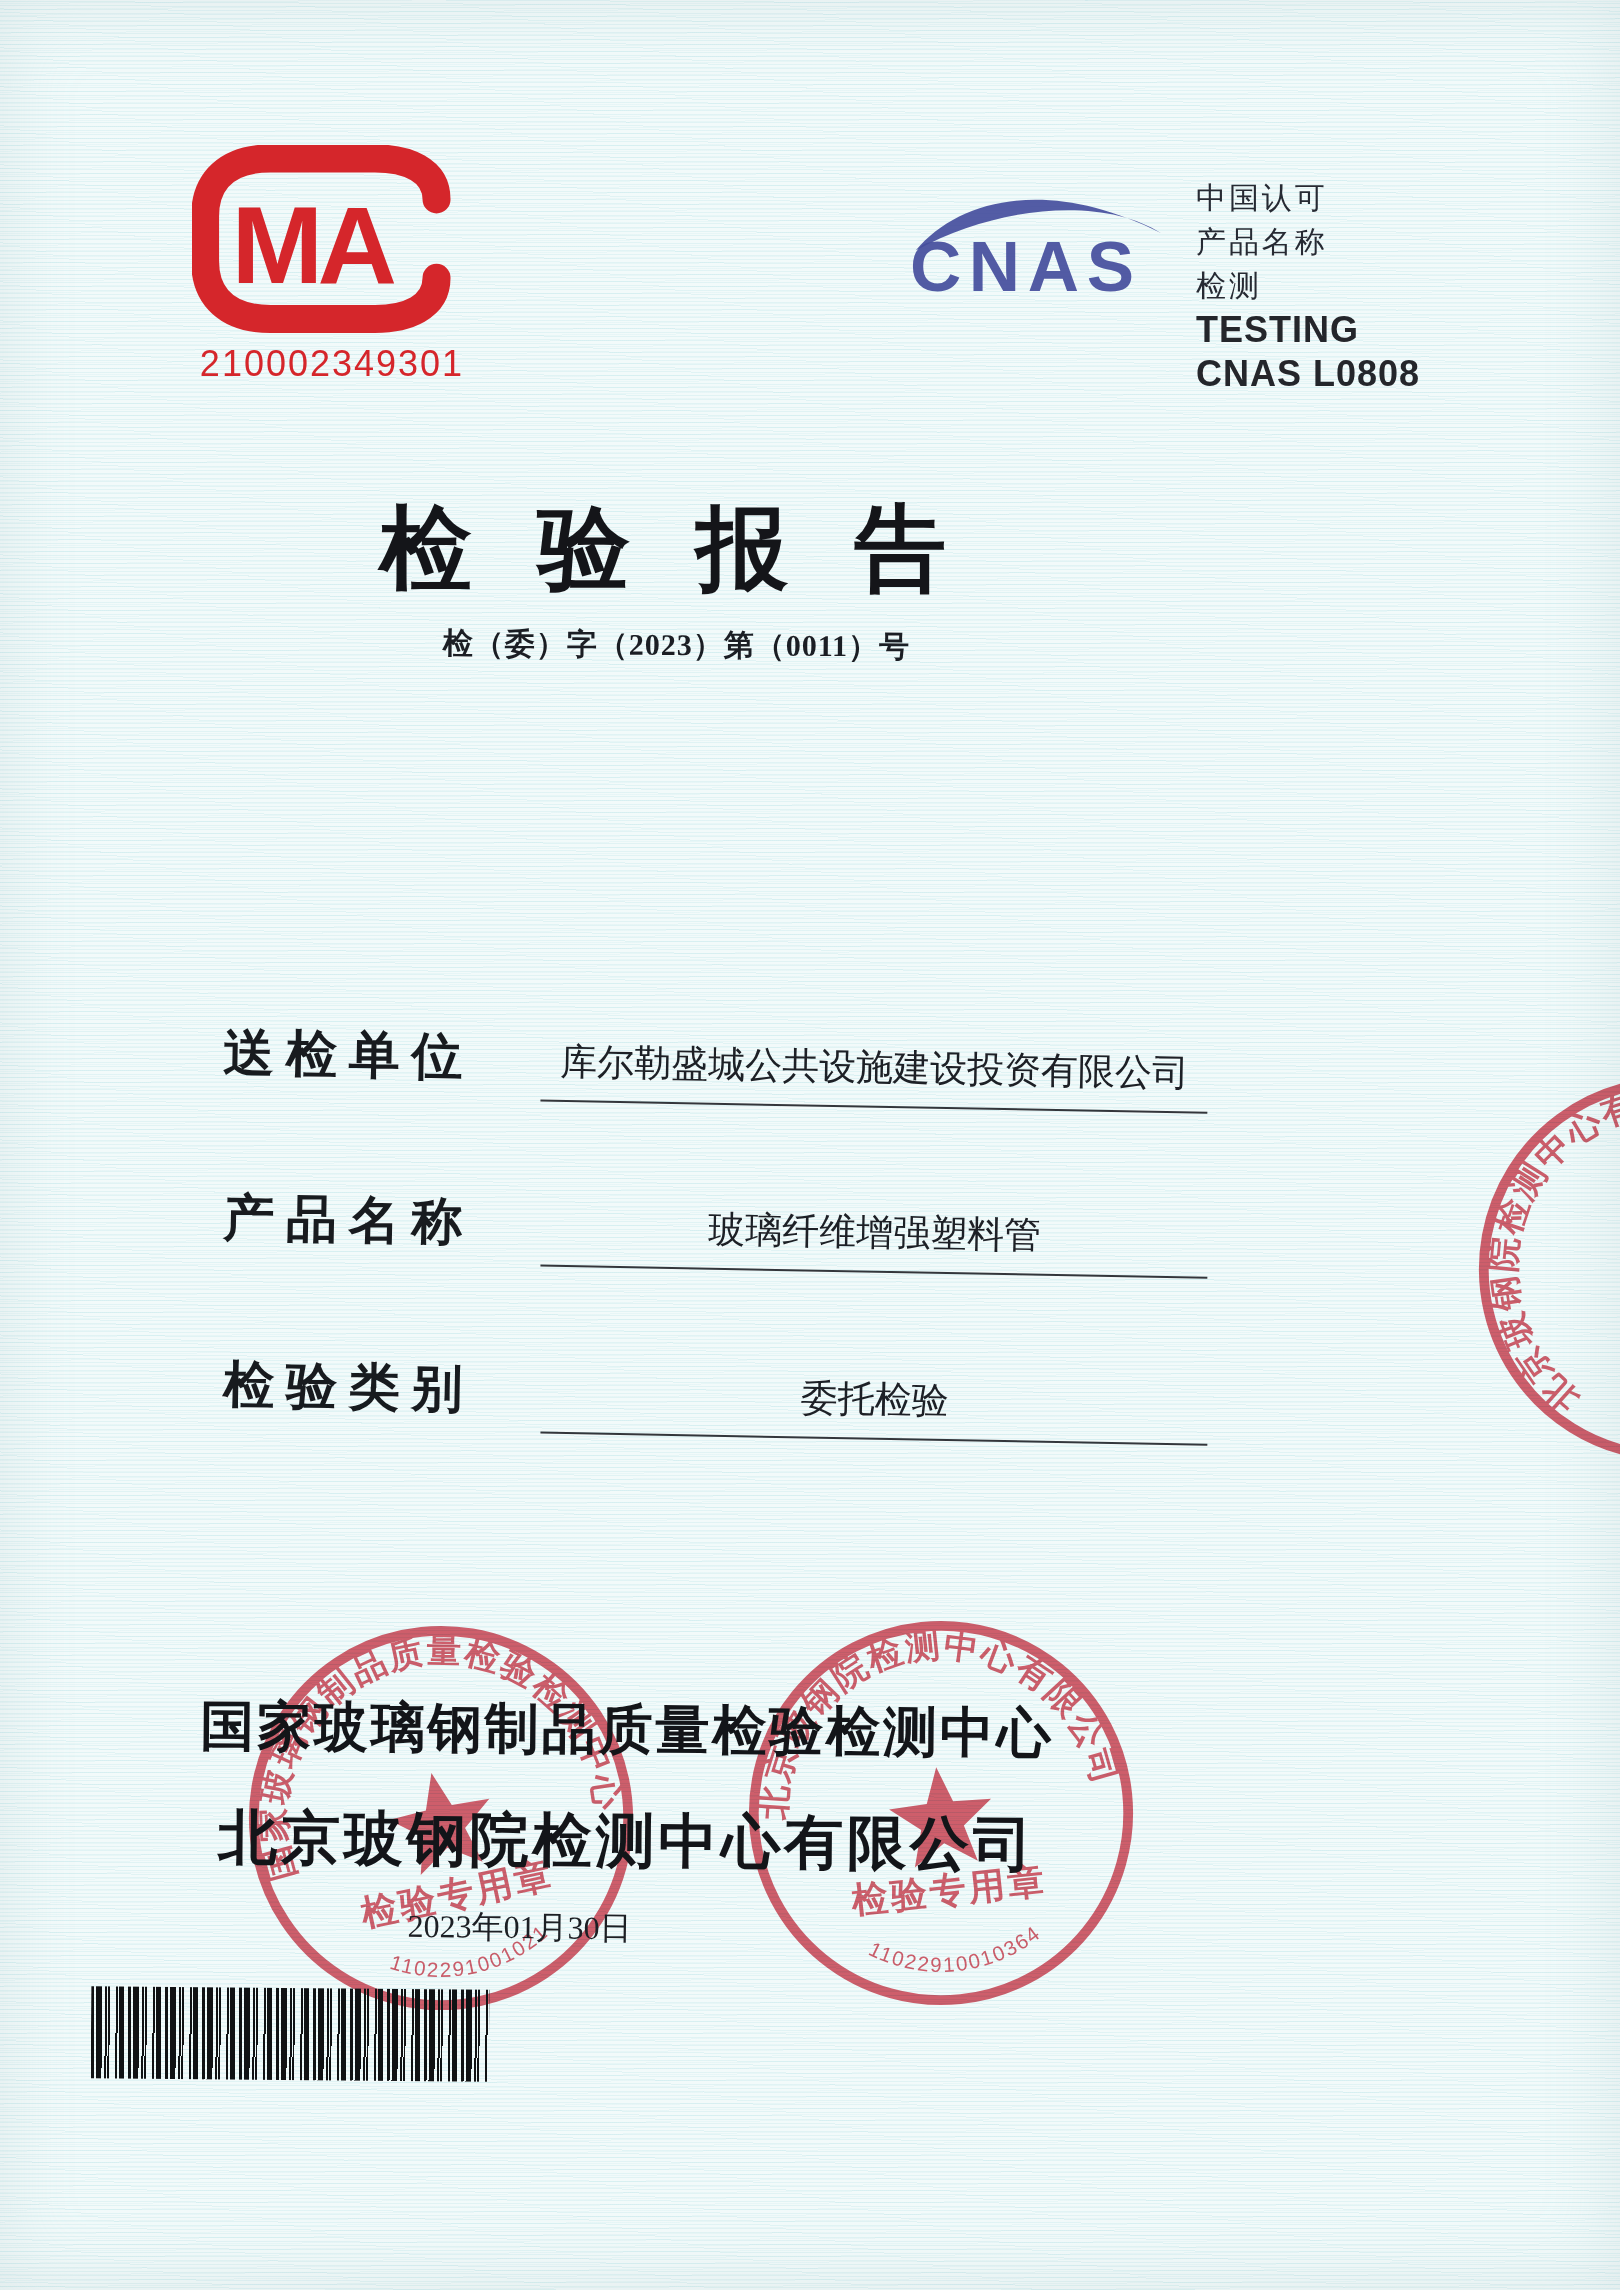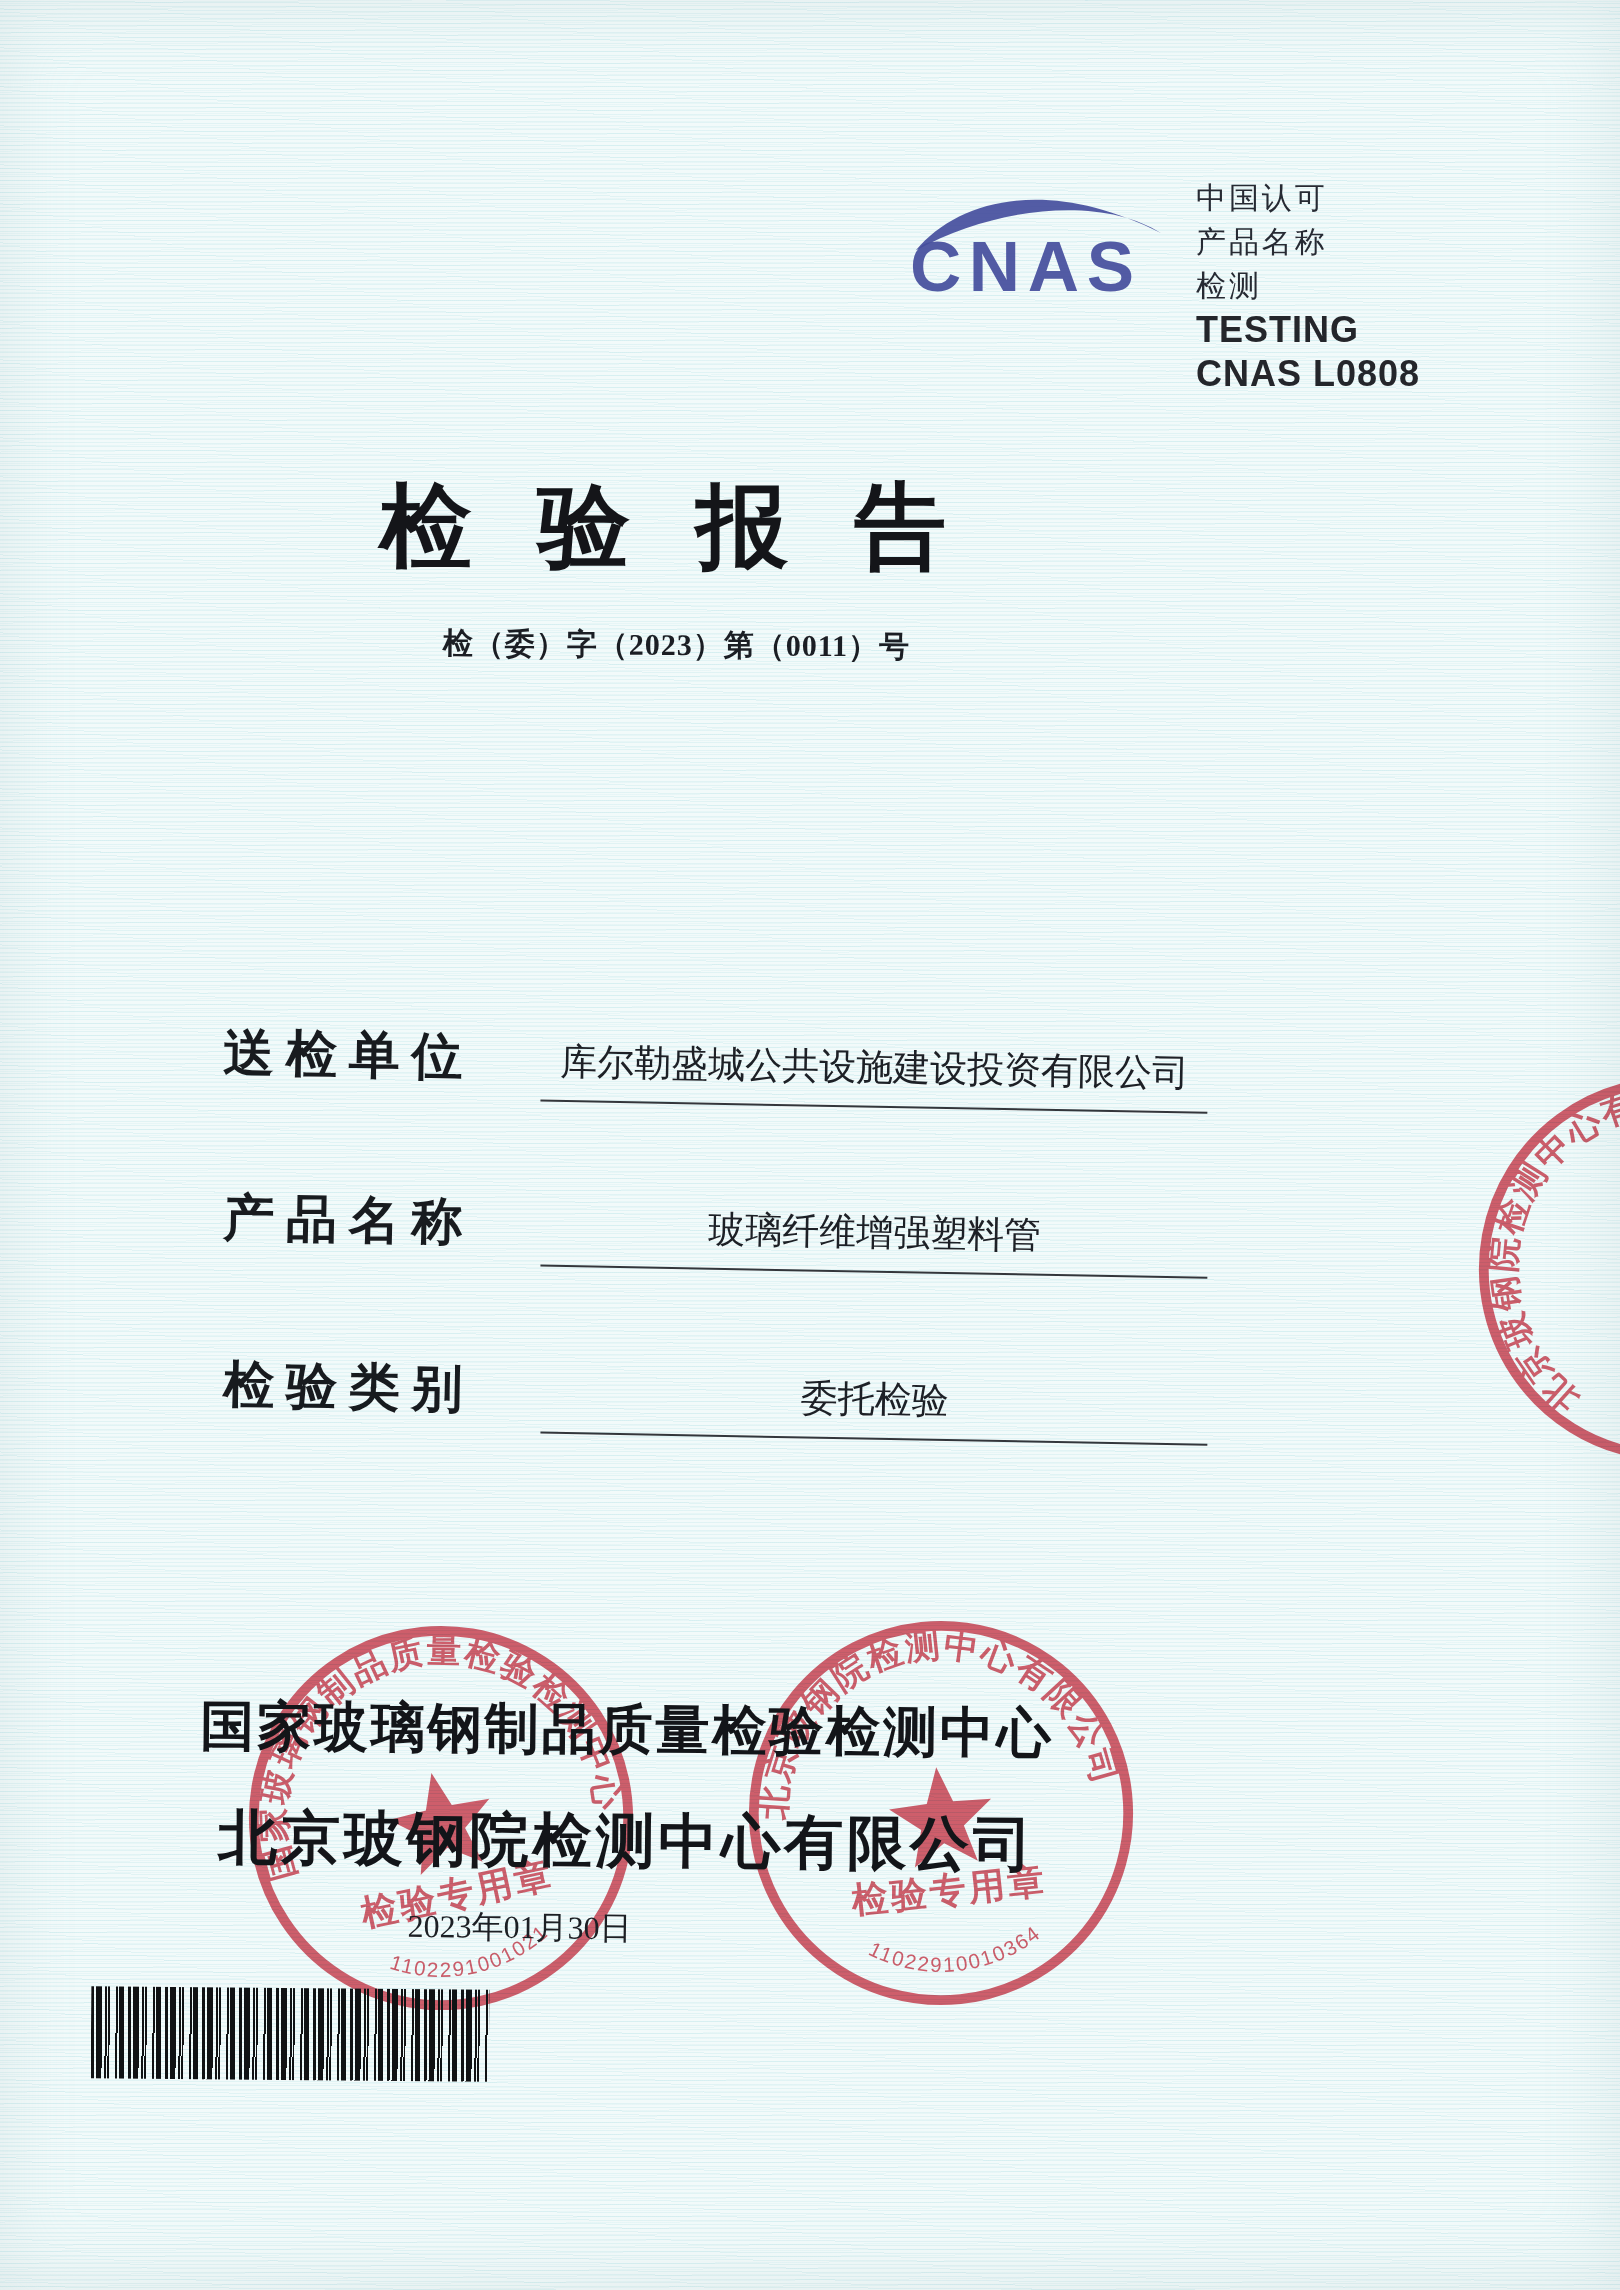--- a/index.html
+++ b/index.html
@@ -35,21 +35,21 @@
   .ilac{position:absolute;left:608px;top:114px;}
   .ilac svg{width:267px;height:225px;display:block;}
   .cnas{position:absolute;left:908px;top:182px;}
   .cnas svg{width:259px;height:116px;display:block;}
   .accred{position:absolute;left:1196px;top:176px;line-height:44px;}
   .accred-cn{font-size:30px;letter-spacing:2.9px;color:#262a33;}
   .accred-en{font-size:36px;font-weight:700;letter-spacing:1px;color:#24262b;
     font-family:"Liberation Sans","DejaVu Sans",sans-serif;}
   
   .title{
-    position:absolute;top:465px;left:0;width:1392px;
+    position:absolute;top:487px;left:0;width:1392px;
     text-align:center;font-size:92px;font-weight:700;
     letter-spacing:.72em;color:#141519;white-space:nowrap;
   }
   .report-no{
     position:absolute;top:625px;left:0;width:1353px;text-align:center;
     font-size:30px;font-weight:600;letter-spacing:1px;color:#1b1e24;
     transform:rotate(.4deg);
   }
   
   .frow{position:absolute;left:0;right:0;height:98px;
@@ -92,20 +92,27 @@
       #101214 16.7px 18.6px, transparent 18.6px 24.5px,
       #101214 24.5px 26.5px, transparent 26.5px 28px,
       #101214 28px 33px, transparent 33px 37px);
   }
 </style>
 </head>
 <body>
 
 <div class="page">
 
+  <div class="cma">
+    <svg viewBox="0 0 300 205">
+      <path d="M 262,58 C 262,26 230,14 196,14 L 84,14 C 38,14 14,38 14,76 L 14,124 C 14,162 38,186 84,186 L 196,186 C 230,186 262,174 262,142" fill="none" style="stroke:var(--cma_red)" stroke-width="30" stroke-linecap="round"></path>
+      <text x="128" y="148" text-anchor="middle" font-size="118" font-weight="900" letter-spacing="-6" style="fill:var(--cma_red);font-family:'Liberation Sans','DejaVu Sans',sans-serif">MA</text>
+    </svg>
+    <div class="cma-number">210002349301</div>
+  </div>
 
 
   <div class="cnas">
     <svg viewBox="0 0 270 118">
       <path d="M 8,70 C 55,14 150,-6 264,52 C 205,14 95,22 8,70 Z" style="fill:var(--cnas_navy)" opacity=".92"></path>
       <text x="2" y="112" font-size="74" font-weight="800" letter-spacing="8" style="fill:var(--cnas_navy);font-family:'Liberation Sans','DejaVu Sans',sans-serif" opacity=".92">CNAS</text>
     </svg>
   </div>
 
   <div class="accred">

